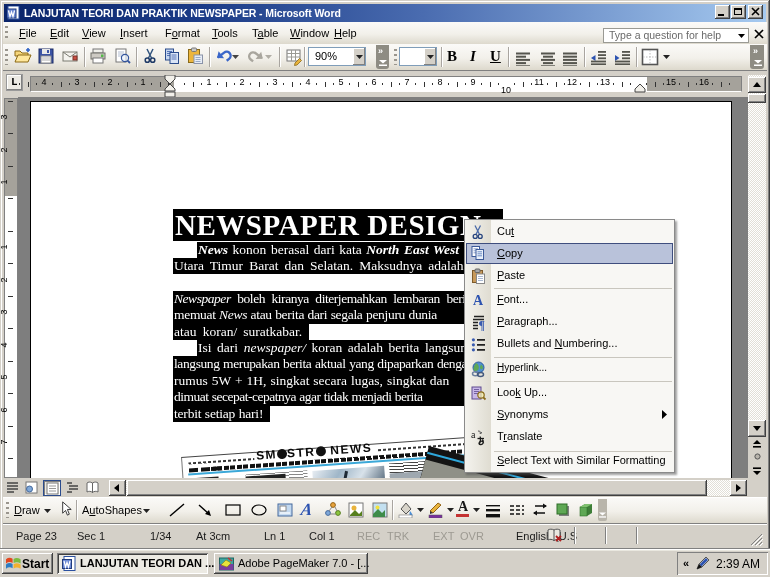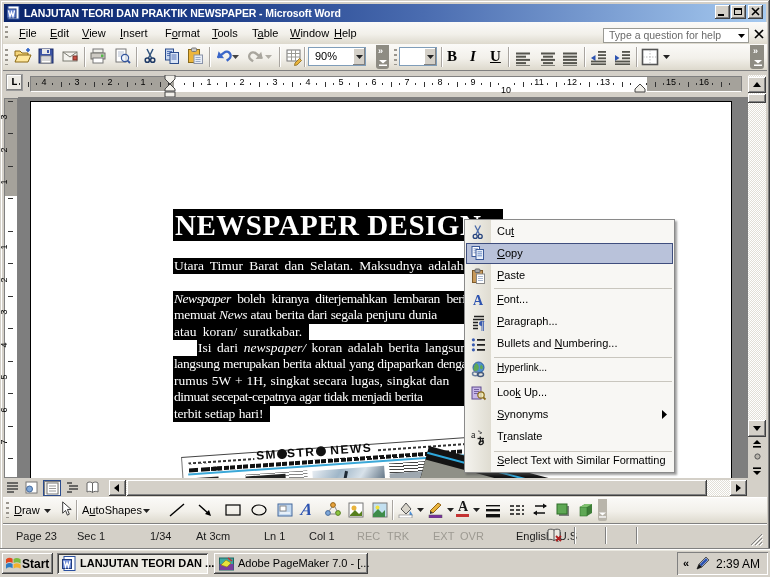--- a/index.html
+++ b/index.html
@@ -326,20 +326,21 @@
 <div class="abs" style="left:8px;top:393.25px;width:5px;height:1px;background:#333;"></div>
 <div class="abs" style="left:8px;top:425.75px;width:5px;height:1px;background:#333;"></div>
 <div class="abs" style="left:8px;top:458.25px;width:5px;height:1px;background:#333;"></div>
 <div class="abs" style="left:8px;top:198.25px;width:5px;height:1px;background:#333;"></div>
 <div class="abs" style="left:8px;top:165.75px;width:5px;height:1px;background:#333;"></div>
 <div class="abs" style="left:8px;top:133.25px;width:5px;height:1px;background:#333;"></div>
 <div class="abs" style="left:8px;top:100.75px;width:5px;height:1px;background:#333;"></div>
 <div class="abs" style="left:30px;top:101px;width:702px;height:377px;background:#fff;border:1px solid #000;border-bottom:none;overflow:hidden;">
 <div class="abs" style="left:142px;top:107px;width:330px;height:32px;background:#000;"></div>
 <div class="abs" style="left:144px;top:107px;font-family:'Liberation Serif',serif;font-weight:bold;font-size:29px;line-height:32px;color:#fff;white-space:nowrap;letter-spacing:0.5px;">NEWSPAPER DESIGN</div>
+<div class="abs" style="left:166px;top:139.6px;width:444px;height:16.4px;background:#000;color:#fff;font-family:'Liberation Serif',serif;font-size:13.5px;line-height:16.4px;white-space:nowrap;overflow:hidden;word-spacing:1.2px;letter-spacing:0px;padding-left:1px;"><i><b>News</b></i> konon berasal dari kata <i><b>North East West</b></i></div>
 <div class="abs" style="left:142px;top:156px;width:468px;height:16.4px;background:#000;color:#fff;font-family:'Liberation Serif',serif;font-size:13.5px;line-height:16.4px;white-space:nowrap;overflow:hidden;word-spacing:2.7px;letter-spacing:0px;padding-left:1px;">Utara Timur Barat dan Selatan. Maksudnya adalah</div>
 <div class="abs" style="left:142px;top:188.8px;width:468px;height:16.4px;background:#000;color:#fff;font-family:'Liberation Serif',serif;font-size:13.5px;line-height:16.4px;white-space:nowrap;overflow:hidden;word-spacing:3.6px;letter-spacing:-0.45px;padding-left:1px;"><i>Newspaper</i> boleh kiranya diterjemahkan lembaran berita</div>
 <div class="abs" style="left:142px;top:205.2px;width:468px;height:16.4px;background:#000;color:#fff;font-family:'Liberation Serif',serif;font-size:13.5px;line-height:16.4px;white-space:nowrap;overflow:hidden;word-spacing:0.3px;letter-spacing:-0.3px;padding-left:1px;">memuat <i>News</i> atau berita dari segala penjuru dunia</div>
 <div class="abs" style="left:142px;top:221.6px;width:136px;height:16.4px;background:#000;color:#fff;font-family:'Liberation Serif',serif;font-size:13.5px;line-height:16.4px;white-space:nowrap;overflow:hidden;word-spacing:2.8px;letter-spacing:0px;padding-left:1px;">atau koran/ suratkabar.</div>
 <div class="abs" style="left:166px;top:238px;width:444px;height:16.4px;background:#000;color:#fff;font-family:'Liberation Serif',serif;font-size:13.5px;line-height:16.4px;white-space:nowrap;overflow:hidden;word-spacing:2.2px;letter-spacing:0px;padding-left:1px;">Isi dari <i>newspaper/</i> koran adalah berita langsung</div>
 <div class="abs" style="left:142px;top:254.4px;width:468px;height:16.4px;background:#000;color:#fff;font-family:'Liberation Serif',serif;font-size:13.5px;line-height:16.4px;white-space:nowrap;overflow:hidden;word-spacing:0.6px;letter-spacing:-0.4px;padding-left:1px;">langsung merupakan berita aktual yang dipaparkan dengan</div>
 <div class="abs" style="left:142px;top:270.8px;width:468px;height:16.4px;background:#000;color:#fff;font-family:'Liberation Serif',serif;font-size:13.5px;line-height:16.4px;white-space:nowrap;overflow:hidden;word-spacing:0.6px;letter-spacing:0px;padding-left:1px;">rumus 5W + 1H,  singkat secara lugas, singkat dan</div>
 <div class="abs" style="left:142px;top:287.2px;width:468px;height:16.4px;background:#000;color:#fff;font-family:'Liberation Serif',serif;font-size:13.5px;line-height:16.4px;white-space:nowrap;overflow:hidden;word-spacing:0.4px;letter-spacing:-0.5px;padding-left:1px;">dimuat secepat-cepatnya agar tidak menjadi berita</div>
 <div class="abs" style="left:142px;top:303.6px;width:97px;height:16.4px;background:#000;color:#fff;font-family:'Liberation Serif',serif;font-size:13.5px;line-height:16.4px;white-space:nowrap;overflow:hidden;word-spacing:0.4px;letter-spacing:-0.2px;padding-left:1px;">terbit setiap hari!</div>
 <div class="abs" style="left:150px;top:355px;width:332px;height:61px;background:#fff;border-top:1px solid #444;border-left:1px solid #777;transform:rotate(-4deg);transform-origin:0 0;">

